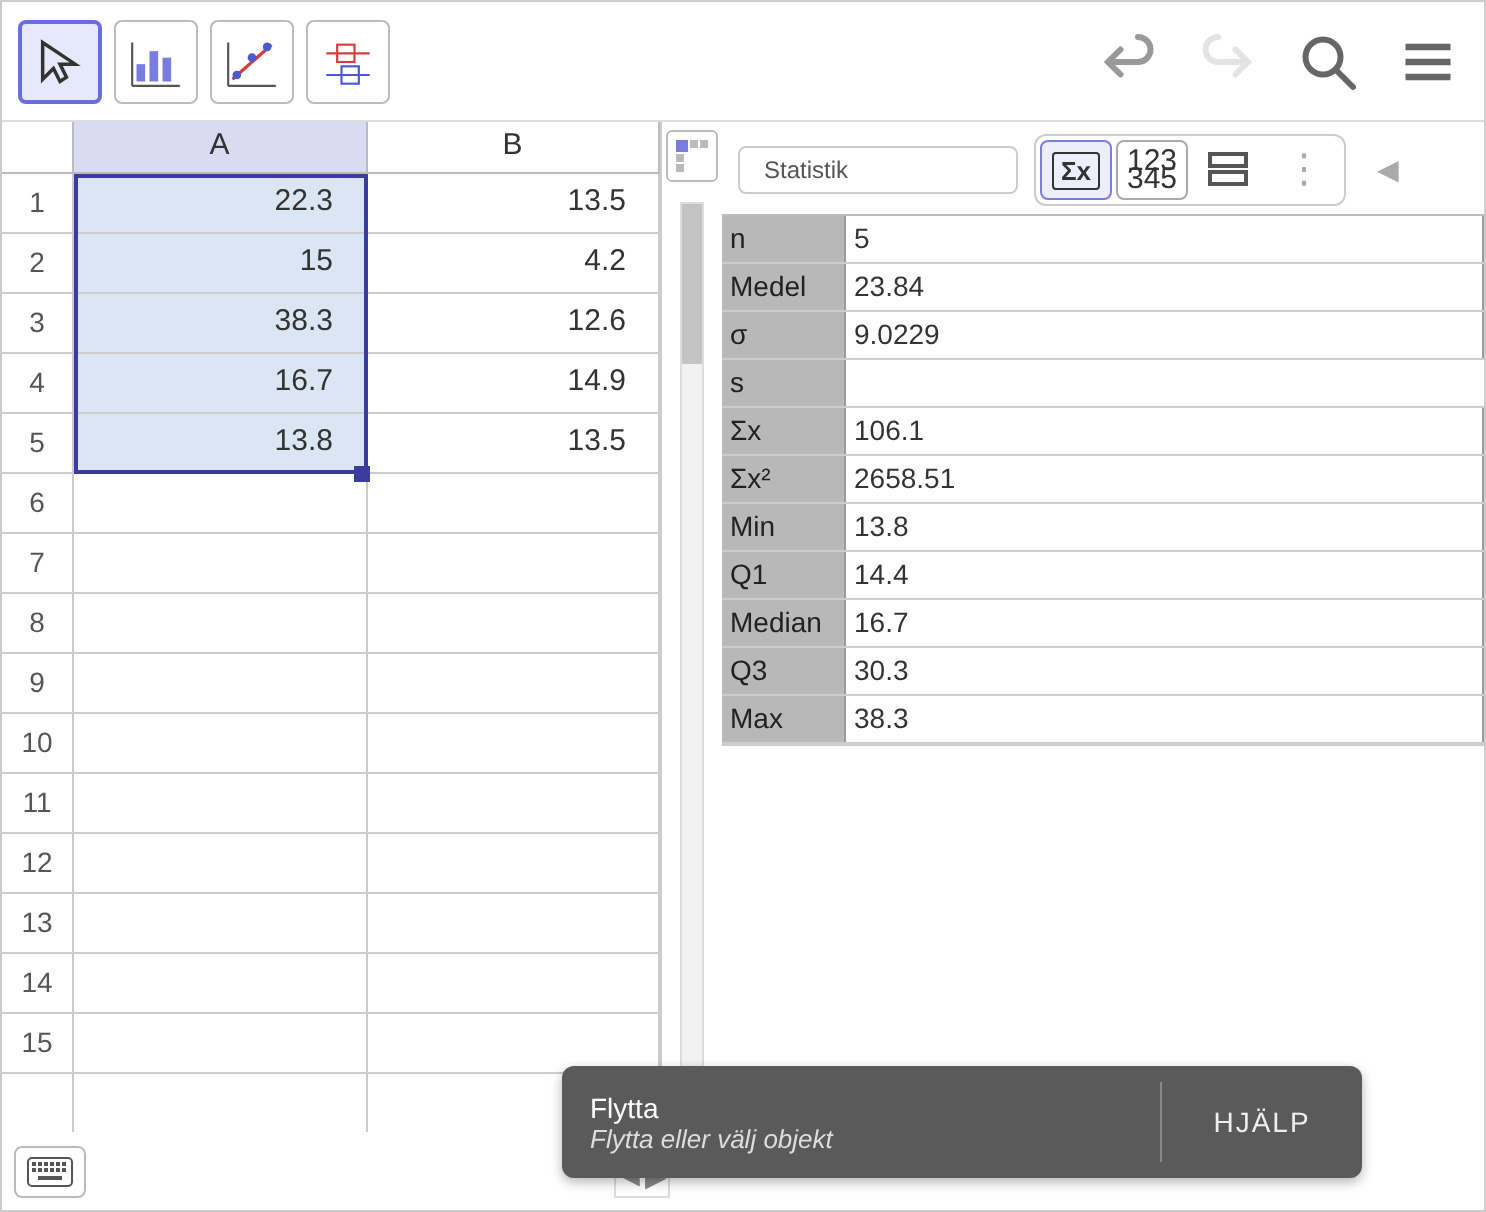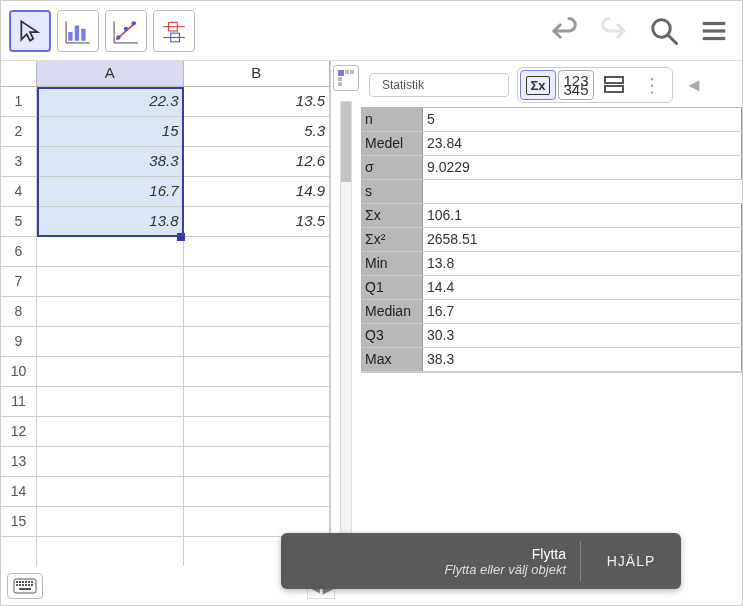--- a/index.html
+++ b/index.html
@@ -22,21 +22,21 @@
 
   
   .sheet { width: 330px; display:flex; flex-direction: column; border-right:1px solid #ccc; position:relative; }
   .sheet-head { display:flex; height:26px; }
   .rownum-head { width:36px; border:1px solid #bbb; border-left:none; border-top:none; background:#fff; }
   .colhead { flex:1; border:1px solid #bbb; border-left:none; border-top:none; text-align:center; line-height:24px; font-size:15px; background:#fff;}
   .colhead.sel { background:#dadaf2; }
   .sheet-body { flex:1; overflow:hidden; }
   .row { display:flex; height:30px; }
   .rownum { width:36px; border:1px solid #ccc; border-left:none; border-top:none; text-align:center; line-height:28px; color:#555; background:#fff;}
-  .cell { flex:1; border:1px solid #ccc; border-left:none; border-top:none; text-align:right; padding-right:4px; line-height:28px; font-size:15px;font-style:italic; }
+  .cell { flex:1; border:1px solid #ccc; border-left:none; border-top:none; text-align:right; padding-right:16px; line-height:28px; font-size:15px; }
   .cell.sel { background:#dbe6f4; }
   
   .sel-box { position:absolute; border:2px solid #3b3ba0; pointer-events:none; left:36px; top:26px; width:147px; height:150px; }
   .sel-handle { position:absolute; width:8px; height:8px; background:#3b3ba0; left:176px; top:172px; }
 
   .side-tools { width: 30px; display:flex; flex-direction:column; align-items:center; padding-top:4px; }
   .side-btn { width:26px; height:26px; border:1px solid #bbb; border-radius:3px; display:flex; align-items:center; justify-content:center; margin-bottom:6px; cursor:pointer;}
   .side-scroll { width:12px; flex:1; background:#f2f2f2; margin-top:4px; border:1px solid #ddd; }
   .side-thumb { width:100%; height:80px; background:#c4c4c4; }
 
@@ -56,21 +56,21 @@
   .stat-label { width:62px; background:#b8b8b8; border-right:1px solid #999; padding-left:4px; line-height:22px; font-size:14px; color:#222;}
   .stat-val { flex:1; padding-left:4px; line-height:22px; font-size:14px; border-right:1px solid #999;background:#fff;}
   .stats-rest { flex:1; background:#fff; border-top:1px solid #ccc; }
 
   
   .keyboard-btn { position:absolute; bottom:6px; left:6px; width:36px; height:26px; border:1px solid #bbb; border-radius:4px; display:flex; align-items:center; justify-content:center; cursor:pointer; background:#fff;}
   .resize-btn { position:absolute; bottom:6px; left:306px; width:28px; height:22px; display:flex; align-items:center; justify-content:center; cursor:pointer; color:#888; border:1px solid #ddd; background:#fff;}
 
   
   .tooltip { position:absolute; bottom:16px; left:280px; width:400px; height:56px; background:#5a5a5a; color:#fff; border-radius:6px; display:flex; align-items:center; font-size:14px; box-shadow:0 2px 6px rgba(0,0,0,.3);}
-  .tip-left { flex:1; padding:8px 14px;text-align:right; }
+  .tip-left { flex:1; padding:8px 14px; }
   .tip-title { font-weight:500; }
   .tip-sub { font-size:13px; color:#ddd;font-style:italic; }
   .tip-div { width:1px; background:#888; height:70%; }
   .tip-help { width:100px; text-align:center; font-size:14px; letter-spacing:1px; color:#eee; cursor:pointer;}
 </style>
 </head>
 <body>
 
 <div class="app">
 
@@ -146,21 +146,21 @@
       </div>
       <div class="sheet-body" id="sheet-body">
           <div class="row">
             <div class="rownum">1</div>
             <div class="cell sel">22.3</div>
             <div class="cell">13.5</div>
           </div>
           <div class="row">
             <div class="rownum">2</div>
             <div class="cell sel">15</div>
-            <div class="cell">5.3</div>
+            <div class="cell">4.2</div>
           </div>
           <div class="row">
             <div class="rownum">3</div>
             <div class="cell sel">38.3</div>
             <div class="cell">12.6</div>
           </div>
           <div class="row">
             <div class="rownum">4</div>
             <div class="cell sel">16.7</div>
             <div class="cell">14.9</div>

